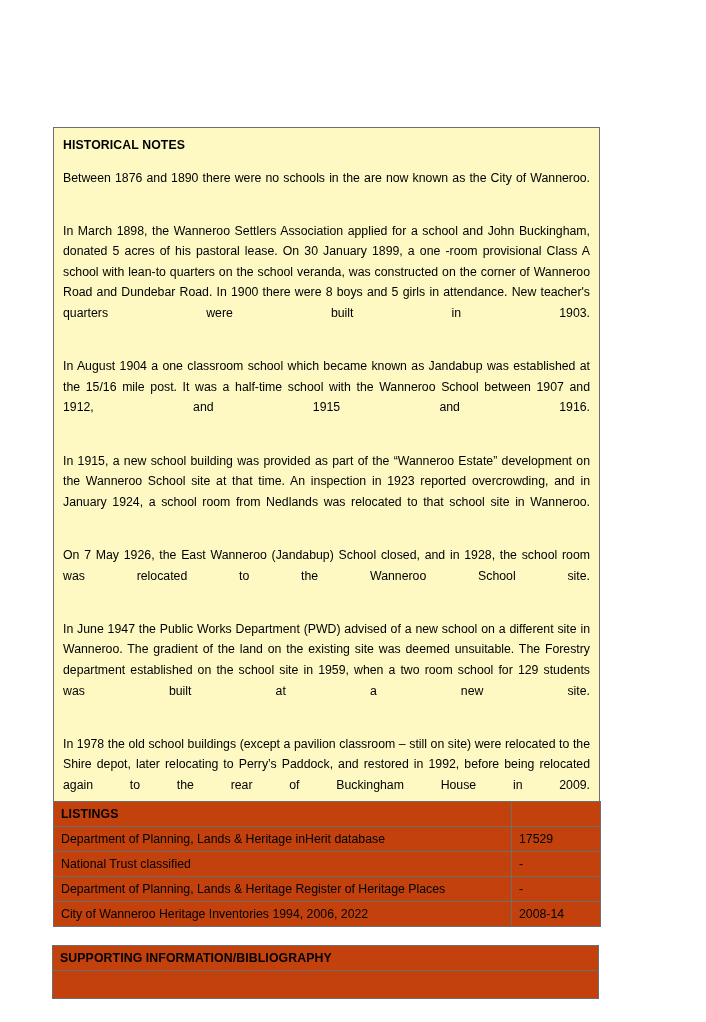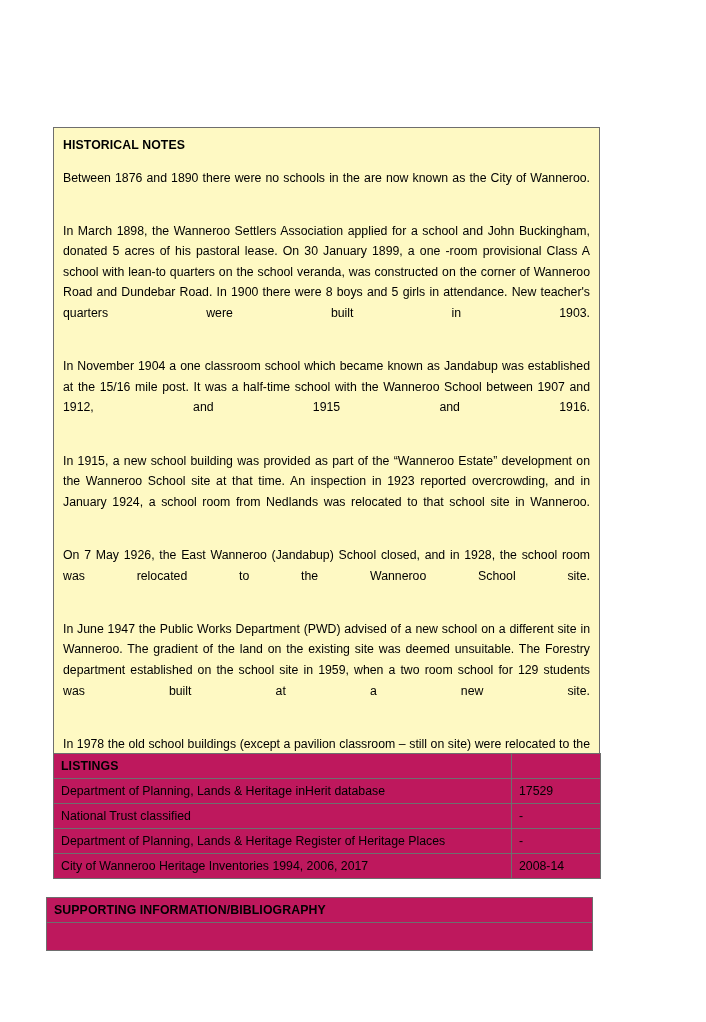--- a/index.html
+++ b/index.html
@@ -62,22 +62,23 @@
   .notes-para::after {
     content: "";
     display: inline-block;
     width: 100%;
   }
 
   
   .block-table {
     position: absolute;
     border-collapse: collapse;
-    background: #be185d;
+    background: #c2410c;
     table-layout: fixed;
+    margin-top: 48px;
   }
   .block-table td {
     border: 1px solid #6e6e6e;
     font-size: 12.3px;
     line-height: 16px;
     padding: 3px 7px 4px 7px;
     vertical-align: middle;
     height: 17px;
     text-align: left;
   }
@@ -90,42 +91,42 @@
   .listings-table {
     left: 53px;
     top: 753px;
     width: 547px;
   }
   .col-label { width: 458px; }
   .col-value { width: 89px; }
 
   
   .support-table {
-    left: 46px;
+    left: 52px;
     top: 897px;
     width: 547px;
   }
   .support-table td {
     height: 17px;
   }
   .support-table td.blank-row {
     height: 20px;
   }
 </style>
 </head>
 <body>
 
 <div class="page">
 
   <section class="notes-box">
     <h2 class="notes-title">HISTORICAL NOTES</h2>
 
     <p class="notes-para">Between 1876 and 1890 there were no schools in the are now known as the City of Wanneroo.</p>
     <p class="notes-para">In March 1898, the Wanneroo Settlers Association applied for a school and John Buckingham, donated 5 acres of his pastoral lease.  On 30 January 1899,  a one -room provisional Class A school with lean-to quarters on the school veranda, was constructed on the corner of Wanneroo Road  and Dundebar Road.  In 1900 there were 8 boys and 5 girls in attendance.  New teacher's quarters were built in 1903.</p>
-    <p class="notes-para">In November 1904 a one classroom school which became known as Jandabup was established at the 15/16 mile post.  It was a half-time school with the Wanneroo School between 1907 and 1912, and 1915 and 1916.</p>
+    <p class="notes-para">In August 1904 a one classroom school which became known as Jandabup was established at the 15/16 mile post.  It was a half-time school with the Wanneroo School between 1907 and 1912, and 1915 and 1916.</p>
     <p class="notes-para">In 1915, a new school building was provided as part of the “Wanneroo Estate” development  on the Wanneroo School site at that time. An inspection in 1923 reported overcrowding, and in January 1924, a school room from Nedlands was relocated to that school site in Wanneroo.</p>
     <p class="notes-para">On 7 May 1926, the East Wanneroo (Jandabup) School closed, and in 1928,  the school room was relocated to the Wanneroo School site.</p>
     <p class="notes-para">In June 1947 the Public Works Department (PWD) advised of a new school on a different site in Wanneroo.  The gradient of the land on the existing site was deemed unsuitable.  The Forestry department established on the school site in 1959, when a two room school for 129 students was built at a new site.</p>
     <p class="notes-para">In 1978 the old school buildings (except a pavilion classroom – still on site) were relocated to the Shire depot, later relocating to Perry’s Paddock, and restored in 1992, before being relocated again to the rear of Buckingham House in 2009.</p>
   </section>
 
   <table class="block-table listings-table">
     <colgroup>
       <col class="col-label">
       <col class="col-value">
@@ -141,21 +142,21 @@
       </tr>
       <tr>
         <td>National Trust classified</td>
         <td>-</td>
       </tr>
       <tr>
         <td>Department of Planning, Lands &amp; Heritage   Register of Heritage Places</td>
         <td>-</td>
       </tr>
       <tr>
-        <td>City of Wanneroo Heritage Inventories 1994, 2006, 2017</td>
+        <td>City of Wanneroo Heritage Inventories 1994, 2006, 2022</td>
         <td>2008-14</td>
       </tr>
     </tbody>
   </table>
 
   <table class="block-table support-table">
     <tbody>
       <tr>
         <td class="hdr">SUPPORTING INFORMATION/BIBLIOGRAPHY</td>
       </tr>

